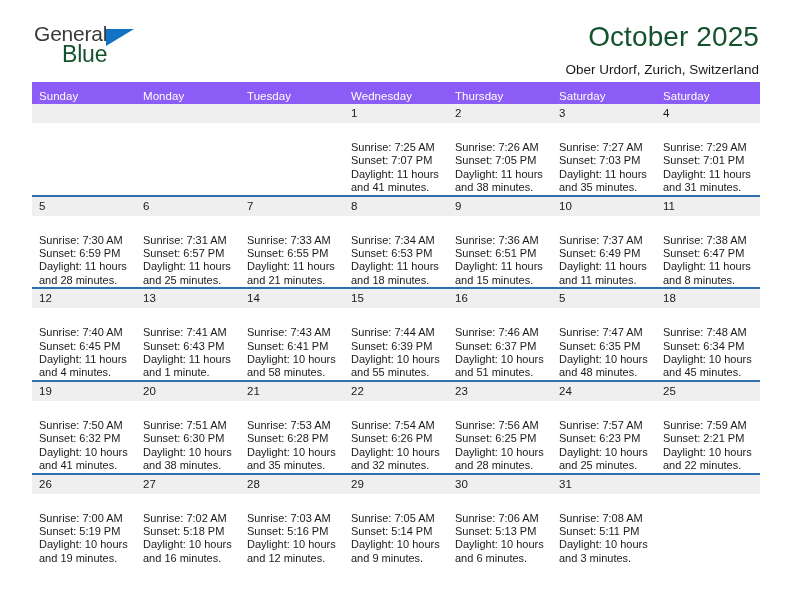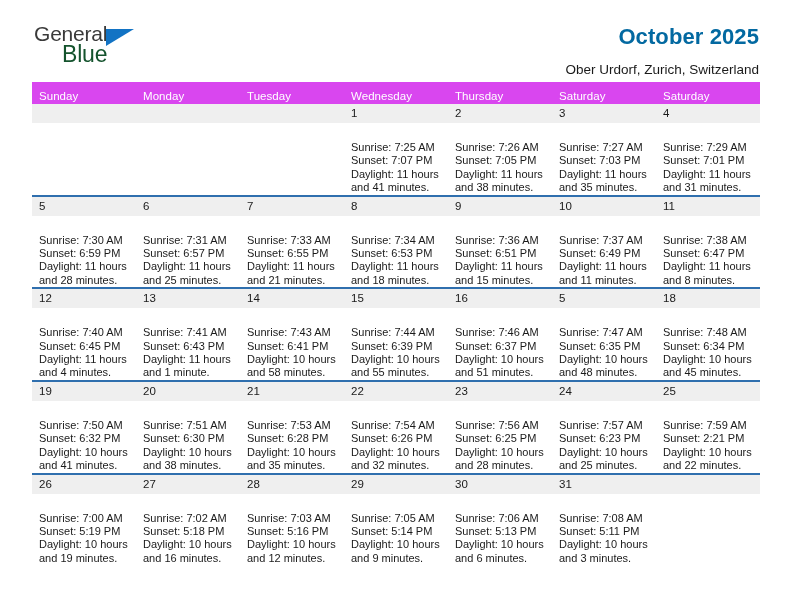--- a/index.html
+++ b/index.html
@@ -64,43 +64,43 @@
     height: 0;
     border-left: 28px solid #1273c4;
     border-bottom: 17px solid transparent;
   }
 
   .title-block {
     text-align: right;
     padding-right: 1px;
   }
   .cal-title {
-    font-size: 22px;
-    font-weight: bold;
-    color: #0369a1;
+    font-size: 28px;
+    font-weight: normal;
+    color: #14532d;
     line-height: 30px;
     letter-spacing: 0.1px;
   }
   .cal-subtitle {
     font-size: 13.5px;
     color: #1a1a1a;
     line-height: 19px;
     margin-top: 8px;
     text-align: right;
   }
 
   
   .calendar {
     width: 728px;
     border-collapse: collapse;
     table-layout: fixed;
   }
 
   .calendar th {
-    background: #d946ef;
+    background: #8b5cf6;
     color: #ffffff;
     font-size: 11.5px;
     font-weight: normal;
     text-align: left;
     padding: 5px 0 0 7px;
     height: 22px;
     letter-spacing: 0.05px;
   }
 
   .calendar td {

